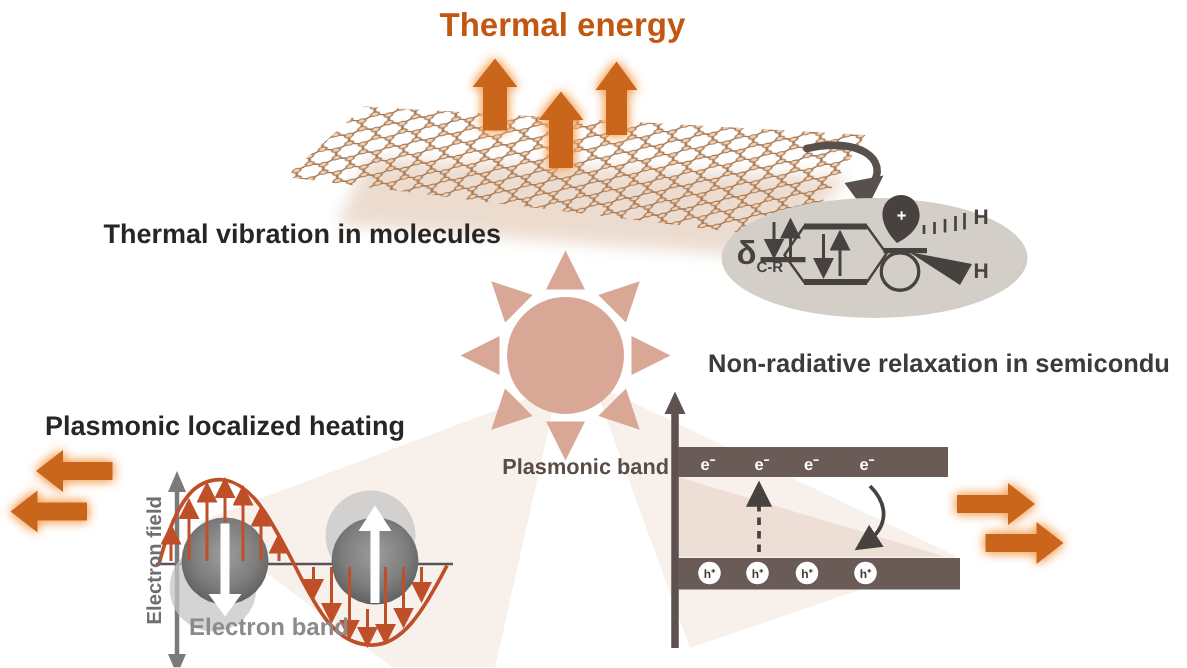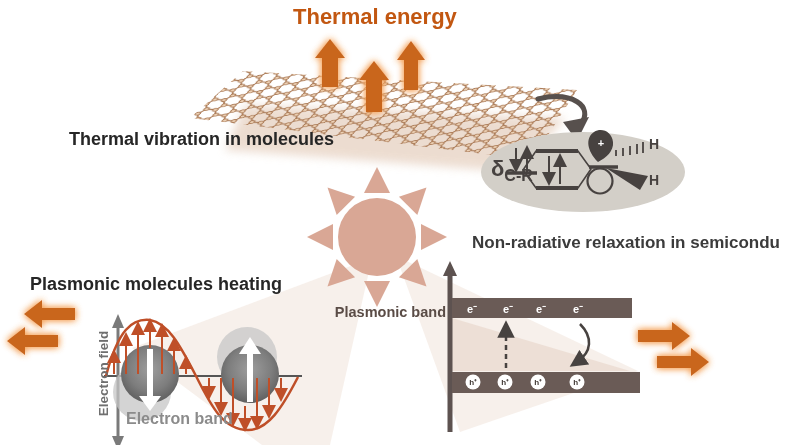--- a/index.html
+++ b/index.html
@@ -1,30 +1,30 @@
 <!DOCTYPE html>
 <html><head>
 <meta charset="utf-8">
 <style>
   html,body{margin:0;padding:0;background:#fff;}
   #canvas{position:relative;width:791px;height:445px;background:#ffffff;overflow:hidden;
           font-family:"Liberation Sans", sans-serif;}
   .lbl{position:absolute;white-space:nowrap;font-weight:bold;}
   #thermal-energy{left:293px;top:4px;font-size:22px;color:#c25711;}
-  #thermal-vibration{left:69px;top:129px;font-size:18px;color:#262626;}
+  #thermal-vibration{left:69px;top:146px;font-size:18px;color:#262626;}
   #nonradiative{left:472px;top:233px;font-size:17px;color:#3b3b3b;}
   #energy-levels{left:424px;top:264px;font-size:14.5px;color:#7d6b61;}
   #conduction-band{left:328px;top:304px;width:118px;text-align:right;font-size:14.5px;color:#5a4c46;}
   #valence-band{left:338px;top:375px;width:108px;text-align:right;font-size:14.5px;color:#5a4c46;}
   #plasmonic-title{left:30px;top:274px;font-size:18px;color:#262626;}
   #electron-field{left:48px;top:366px;width:110px;text-align:center;font-size:13.5px;color:#6f6f6f;
                   transform:rotate(-90deg);}
   #electron-cloud{left:126px;top:410px;font-size:16px;color:#8b8b8b;}
   #delta-label{left:491px;top:156px;font-size:22px;color:#474240;}
-  #delta-label sub{font-size:16px;}
+  #delta-label sub{font-size:10px;}
   #h-top{left:649px;top:136px;font-size:14px;color:#474240;}
   #h-bottom{left:649px;top:172px;font-size:14px;color:#474240;}
   svg{position:absolute;left:0;top:0;}
   .etxt{font:bold 11px "Liberation Sans",sans-serif;fill:#ffffff;text-anchor:middle;}
   .htxt{font:bold 8px "Liberation Sans",sans-serif;fill:#3f3733;text-anchor:middle;}
   .plustxt{font:bold 11px "Liberation Sans",sans-serif;fill:#ffffff;text-anchor:middle;}
 </style>
 </head>
 <body>
 
@@ -209,19 +209,19 @@
       <path d="M58 335 H25 V327 L7 341 L25 355 V347 H58 Z"></path>
       <path d="M638 330 H672 V322 L690 336 L672 350 V342 H638 Z"></path>
       <path d="M657 356 H691 V348 L709 362 L691 376 V368 H657 Z"></path>
     </g>
   </svg>
 
   <div class="lbl" id="thermal-energy">Thermal energy</div>
   <div class="lbl" id="thermal-vibration">Thermal vibration in molecules</div>
   <div class="lbl" id="nonradiative">Non-radiative relaxation in semicondu</div>
   <div class="lbl" id="conduction-band">Plasmonic band</div>
-  <div class="lbl" id="plasmonic-title">Plasmonic molecules heating</div>
+  <div class="lbl" id="plasmonic-title">Plasmonic localized heating</div>
   <div class="lbl" id="electron-field">Electron field</div>
   <div class="lbl" id="electron-cloud">Electron band</div>
   <div class="lbl" id="delta-label"><span>δ</span><sub>C-R</sub></div>
   <div class="lbl" id="h-top">H</div>
   <div class="lbl" id="h-bottom">H</div>
 </div>
 
 </body></html>

